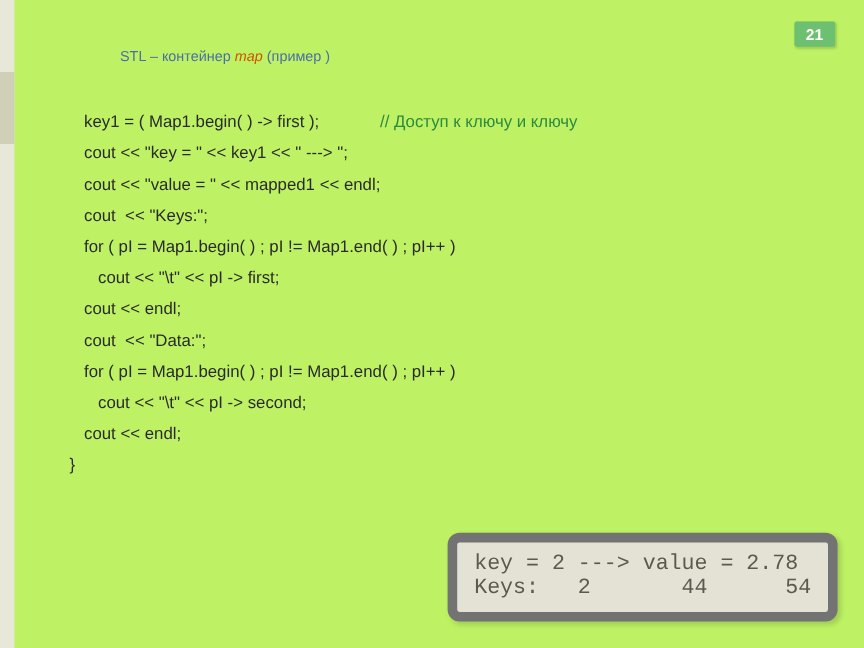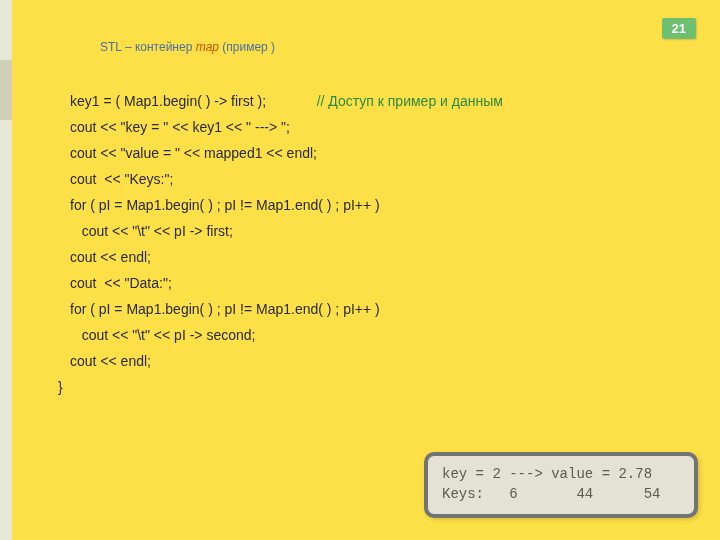--- a/index.html
+++ b/index.html
@@ -8,21 +8,21 @@
     background: #f5f5f0;
     font-family: Verdana, Arial, sans-serif;
     width: 720px;
     height: 540px;
     overflow: hidden;
     position: relative;
   }
   .slide {
     width: 720px;
     height: 540px;
-    background: #fde047;
+    background: #bef264;
     position: relative;
     box-sizing: border-box;
     text-decoration: underline;
   }
   .tab-rail {
     position: absolute;
     left: 0;
     top: 0;
     width: 12px;
     height: 540px;
@@ -72,26 +72,26 @@
   .code-line {
     white-space: pre;
   }
   .comment {
     color: #2d8a3e;
   }
   .output-box {
     position: absolute;
     right: 22px;
     bottom: 22px;
-    border: 4px solid #737373;
+    border: 8px solid #737373;
     border-radius: 10px;
     background: #e4e2d4;
     padding: 8px 14px 10px 14px;
     font-family: "Courier New", monospace;
-    font-size: 14px;
+    font-size: 18px;
     line-height: 20px;
     color: #5a5a50;
     box-shadow: 2px 2px 4px rgba(0,0,0,0.15);
     min-width: 238px;
   }
   .output-line {
     white-space: pre;
   }
 </style>
 </head>
@@ -101,34 +101,34 @@
 
   <div class="tab-rail"></div>
 
   <div class="page-badge">21</div>
 
   <div class="title">
     <span>STL – контейнер </span><span class="em">map</span><span>  (пример )</span>
   </div>
 
   <div class="code-block">
-    <div class="code-line"><span>key1 = ( Map1.begin( ) -&gt; first );</span><span class="comment">             // Доступ к пример и данным</span></div>
+    <div class="code-line"><span>key1 = ( Map1.begin( ) -&gt; first );</span><span class="comment">             // Доступ к ключу и ключу</span></div>
     <div class="code-line"><span>cout &lt;&lt; "key = " &lt;&lt; key1 &lt;&lt; " ---&gt; ";</span></div>
     <div class="code-line"><span>cout &lt;&lt; "value = " &lt;&lt; mapped1 &lt;&lt; endl;</span></div>
     <div class="code-line"><span></span></div>
     <div class="code-line"><span>cout  &lt;&lt; "Keys:";</span></div>
     <div class="code-line"><span>for ( pI = Map1.begin( ) ; pI != Map1.end( ) ; pI++ )</span></div>
     <div class="code-line"><span>   cout &lt;&lt; "\t" &lt;&lt; pI -&gt; first;</span></div>
     <div class="code-line"><span>cout &lt;&lt; endl;</span></div>
     <div class="code-line"><span></span></div>
     <div class="code-line"><span>cout  &lt;&lt; "Data:";</span></div>
     <div class="code-line"><span>for ( pI = Map1.begin( ) ; pI != Map1.end( ) ; pI++ )</span></div>
     <div class="code-line"><span>   cout &lt;&lt; "\t" &lt;&lt; pI -&gt; second;</span></div>
     <div class="code-line"><span>cout &lt;&lt; endl;</span></div>
     <div class="code-line" style="margin-left:-12px">}</div>
   </div>
 
   <div class="output-box">
     <div class="output-line">key = 2 ---&gt; value = 2.78</div>
-    <div class="output-line">Keys:   6       44      54</div>
+    <div class="output-line">Keys:   2       44      54</div>
   </div>
 
 </div>
 
 </body></html>

